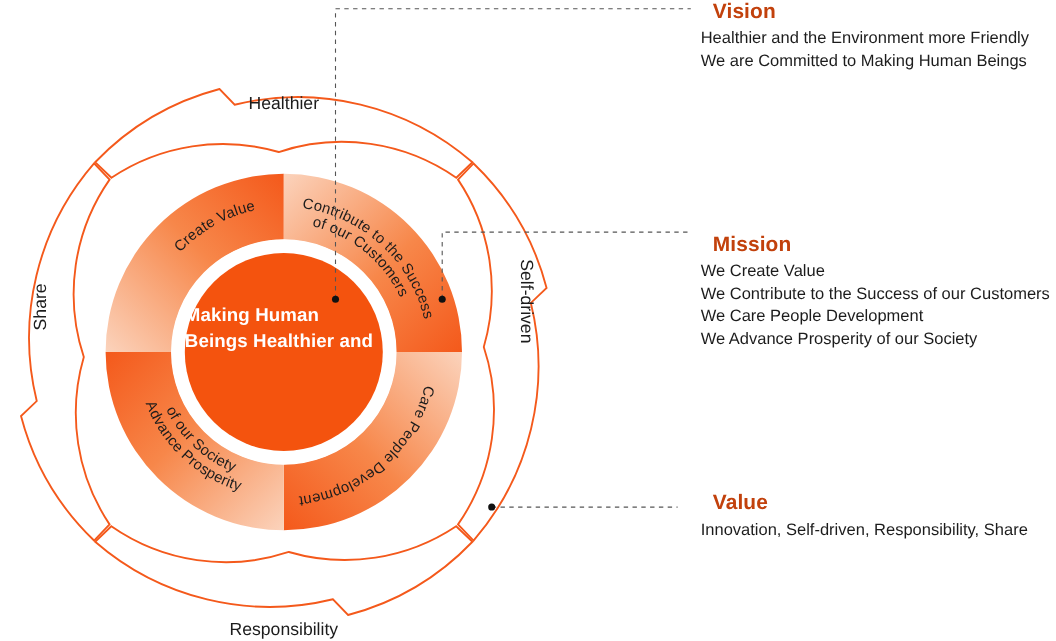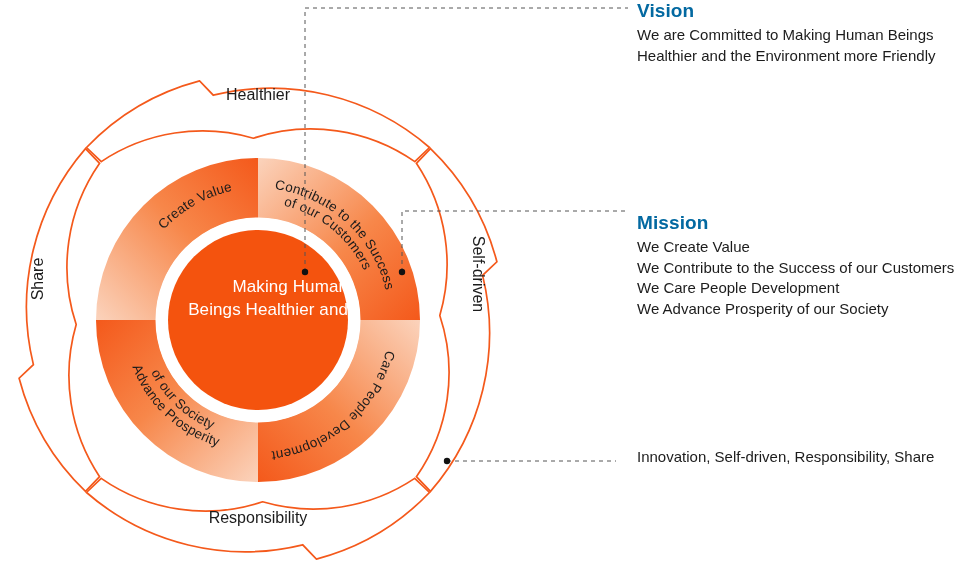--- a/index.html
+++ b/index.html
@@ -8,47 +8,47 @@
     background:#ffffff;
     font-family:"Liberation Sans","DejaVu Sans",sans-serif;
     overflow:hidden;
     position:relative;
   }
   #stage{position:absolute;left:0;top:0;width:960px;height:583px;}
   svg.diagram{position:absolute;left:0;top:0;width:960px;height:583px;}
 
   .txt-panel{position:absolute;}
   .panel-title{
-    font-size:19px;font-weight:bold;color:#0369a1;
-    letter-spacing:.1px;margin:0 0 3px 0;line-height:22px;
+    font-size:19px;font-weight:bold;color:#c2410c;
+    letter-spacing:.1px;margin:0 0 3px 11px;line-height:22px;
   }
   .panel-line{
     font-size:15px;color:#1c1c1c;line-height:20.5px;white-space:nowrap;
   }
   #vision-panel{left:637px;top:0px;}
   #mission-panel{left:637px;top:212px;}
   #value-panel{left:637px;top:447px;}
 
   .ring-label{
     position:absolute;font-size:16px;color:#1c1c1c;white-space:nowrap;
   }
   #lbl-innovation{left:158px;top:86px;width:200px;text-align:center;}
-  #lbl-responsibility{left:158px;top:509px;width:200px;text-align:center;}
+  #lbl-responsibility{left:158px;top:564px;width:200px;text-align:center;}
   #lbl-selfdriven{
     left:418px;top:265px;width:120px;text-align:center;
     transform:rotate(90deg);transform-origin:50% 50%;
   }
   #lbl-share{
     left:-22px;top:270px;width:120px;text-align:center;
     transform:rotate(-90deg);transform-origin:50% 50%;
   }
 
   .core-text{
     position:absolute;left:168px;top:275px;width:180px;
-    text-align:right;color:#ffffff;font-size:17px;font-weight:normal;
+    text-align:left;color:#ffffff;font-size:17px;font-weight:bold;
     line-height:23px;letter-spacing:.1px;
   }
   .arc-label{
     font-size:13.5px;fill:#1c1c1c;letter-spacing:.2px;
     font-family:"Liberation Sans","DejaVu Sans",sans-serif;
   }
 </style>
 </head>
 <body>
 
@@ -182,29 +182,30 @@
     <div>Beings Healthier and</div>
   </div>
 
   <div class="ring-label" id="lbl-innovation">Healthier</div>
   <div class="ring-label" id="lbl-selfdriven">Self-driven</div>
   <div class="ring-label" id="lbl-responsibility">Responsibility</div>
   <div class="ring-label" id="lbl-share">Share</div>
 
   <div class="txt-panel" id="vision-panel">
     <div class="panel-title">Vision</div>
+    <div class="panel-line">Healthier and the Environment more Friendly</div>
     <div class="panel-line">We are Committed to Making Human Beings</div>
-    <div class="panel-line">Healthier and the Environment more Friendly</div>
   </div>
 
   <div class="txt-panel" id="mission-panel">
     <div class="panel-title">Mission</div>
     <div class="panel-line">We Create Value</div>
     <div class="panel-line">We Contribute to the Success of our Customers</div>
     <div class="panel-line">We Care People Development</div>
     <div class="panel-line">We Advance Prosperity of our Society</div>
   </div>
 
   <div class="txt-panel" id="value-panel">
+    <div class="panel-title">Value</div>
     <div class="panel-line">Innovation, Self-driven, Responsibility, Share</div>
   </div>
 
 </div>
 
 </body></html>

